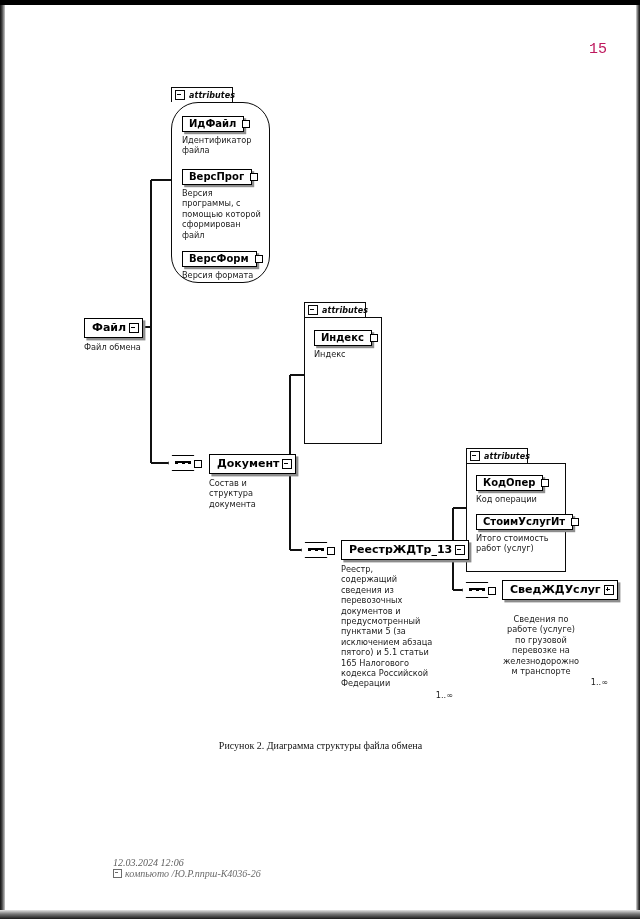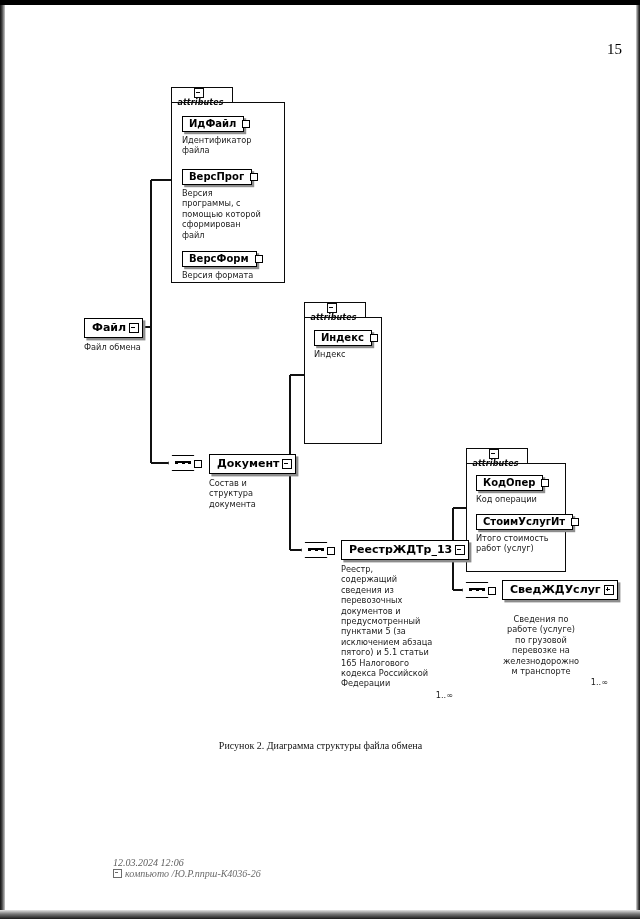--- a/index.html
+++ b/index.html
@@ -41,45 +41,44 @@
   }
 
   
   #sheet {
     position: absolute; left: 5px; top: 5px;
     width: 631px; height: 905px;
     background: #fff;
   }
 
   #page-number {
-    position: absolute; left: 602px; top: 36px;
-    font-family: Liberation Serif, serif;
+    position: absolute; left: 584px; top: 36px;
+    font-family: Liberation Mono, monospace;
     font-size: 15px;
-    color: #000000;
+    color: #be185d;
   }
 
   
   #diagram {
     position: absolute; left: 0; top: 0; width: 631px; height: 720px;
   }
   #wires { position: absolute; left: 0; top: 0; }
 
   
   .attr-panel { position: absolute; }
   .attr-tab {
     position: absolute; left: 0; top: 0;
     height: 15px;
     border: 1px solid #0a0a0a;
     border-bottom: none;
     background: #fff;
     display: flex; align-items: center;
     padding: 0 6px 0 3px;
     box-sizing: border-box;
     z-index: 3;
-    flex-direction: column;
   }
   .minus-box {
     width: 8px; height: 8px;
     border: 1px solid #0a0a0a;
     background: #fff;
     position: relative;
     margin-right: 4px;
     flex: 0 0 auto;
   }
   .minus-box::before {
@@ -301,21 +300,21 @@
         <path d="M448 545 L448 585"></path>
         <path d="M448 585 L457 585"></path>
       </g>
     </svg>
 
     <div class="attr-panel" style="left:166px; top:82px; width:95px; height:196px;">
       <div class="attr-tab" style="width:62px;">
         <span class="minus-box"></span>
         <span class="attr-tab-label">attributes</span>
       </div>
-      <div class="attr-body" style="top:15px; width:114px; height:181px;">
+      <div class="attr-body" style="top:15px; width:99px; height:181px;border-radius:27px;">
 
         <div class="attr-item" style="left:10px; top:10px;">
           <div class="chip">ИдФайл</div>
           <div class="attr-desc">Идентификатор
 файла</div>
         </div>
 
         <div class="attr-item" style="left:10px; top:63px;">
           <div class="chip">ВерсПрог</div>
           <div class="attr-desc">Версия

